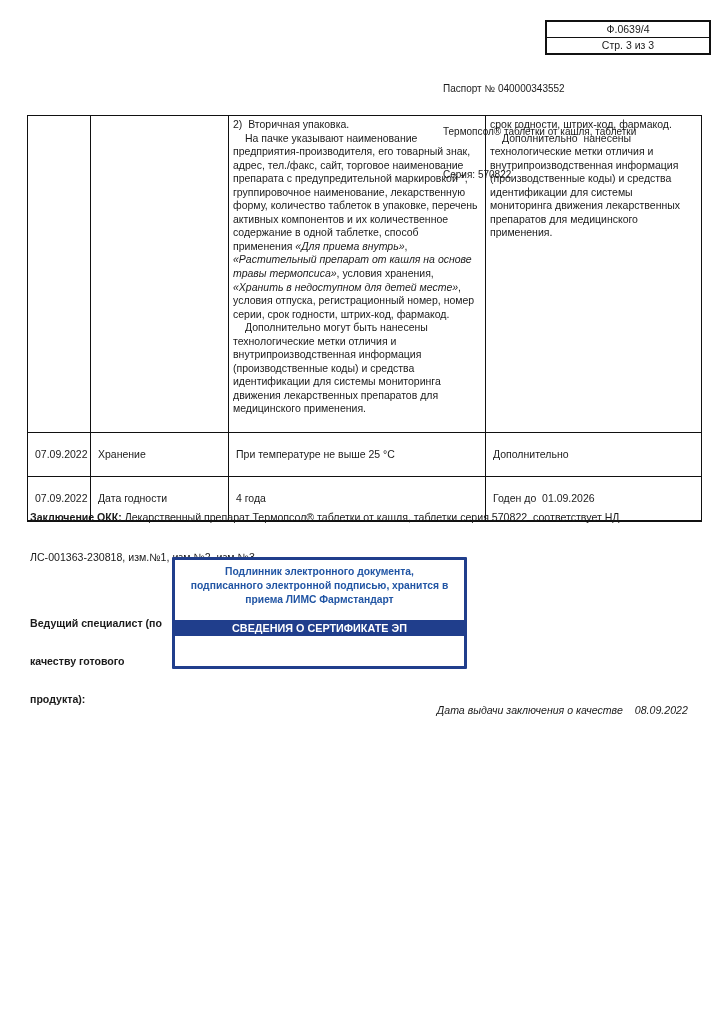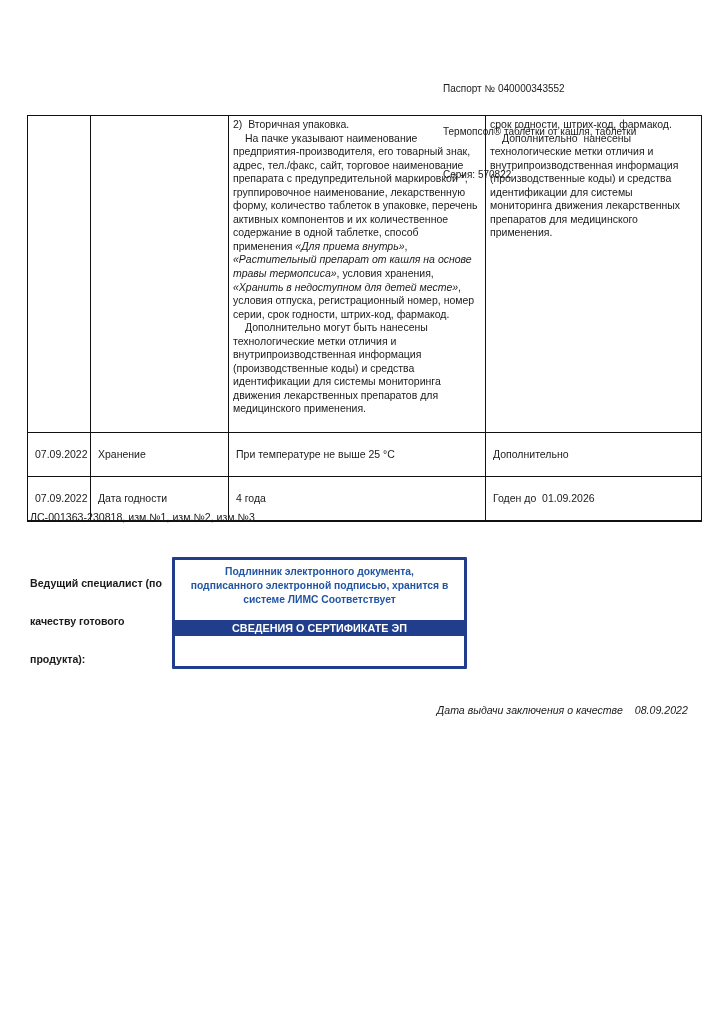--- a/index.html
+++ b/index.html
@@ -38,20 +38,24 @@
   .stamp-fields .label{font-weight:bold;}
   
   .footer-date{position:absolute;left:425px;top:692px;font-size:10.6px;white-space:pre-wrap;font-style:italic;}
   .footer-date .value{margin-left:12px;}
 </style>
 </head>
 <body>
 
 <div class="page">
 
+  <div class="form-box">
+    <div class="cell">Ф.0639/4</div>
+    <div class="cell">Стр. 3 из 3</div>
+  </div>
 
   <div class="header-block">
     <div>Паспорт № 040000343552</div>
     <div>Термопсол® таблетки от кашля, таблетки</div>
     <div>Серия: 570822</div>
   </div>
 
   <table class="doc-table">
     <colgroup>
       <col style="width:63px">
@@ -79,33 +83,34 @@
       <tr class="small last">
         <td>07.09.2022</td>
         <td>Дата годности</td>
         <td>4 года</td>
         <td>Годен до  01.09.2026</td>
       </tr>
     </tbody>
   </table>
 
   <div class="conclusion">
+    <div class="c-line"><span class="bold">Заключение ОКК:</span><span> Лекарственный препарат Термопсол® таблетки от кашля, таблетки серия 570822  соответствует НД</span></div>
     <div class="c-line">ЛС-001363-230818, изм.№1, изм.№2, изм.№3</div>
     <div class="specialist">
       <div>Ведущий специалист (по</div>
       <div>качеству готового</div>
       <div>продукта):</div>
     </div>
   </div>
 
   <div class="stamp">
     <div class="stamp-intro">
       <div>Подлинник электронного документа,</div>
       <div>подписанного электронной подписью, хранится в</div>
-      <div>системе ЛИМС Соответствует</div>
+      <div>приема ЛИМС Фармстандарт</div>
     </div>
     <div class="stamp-bar">СВЕДЕНИЯ О СЕРТИФИКАТЕ ЭП</div>
     <div class="stamp-fields">
       <div><span class="label">Сертификат:</span><span> 03AFD9A30071AE24A24BA89F1E520040E8</span></div>
       
       
     </div>
   </div>
 
   <div class="footer-date">

